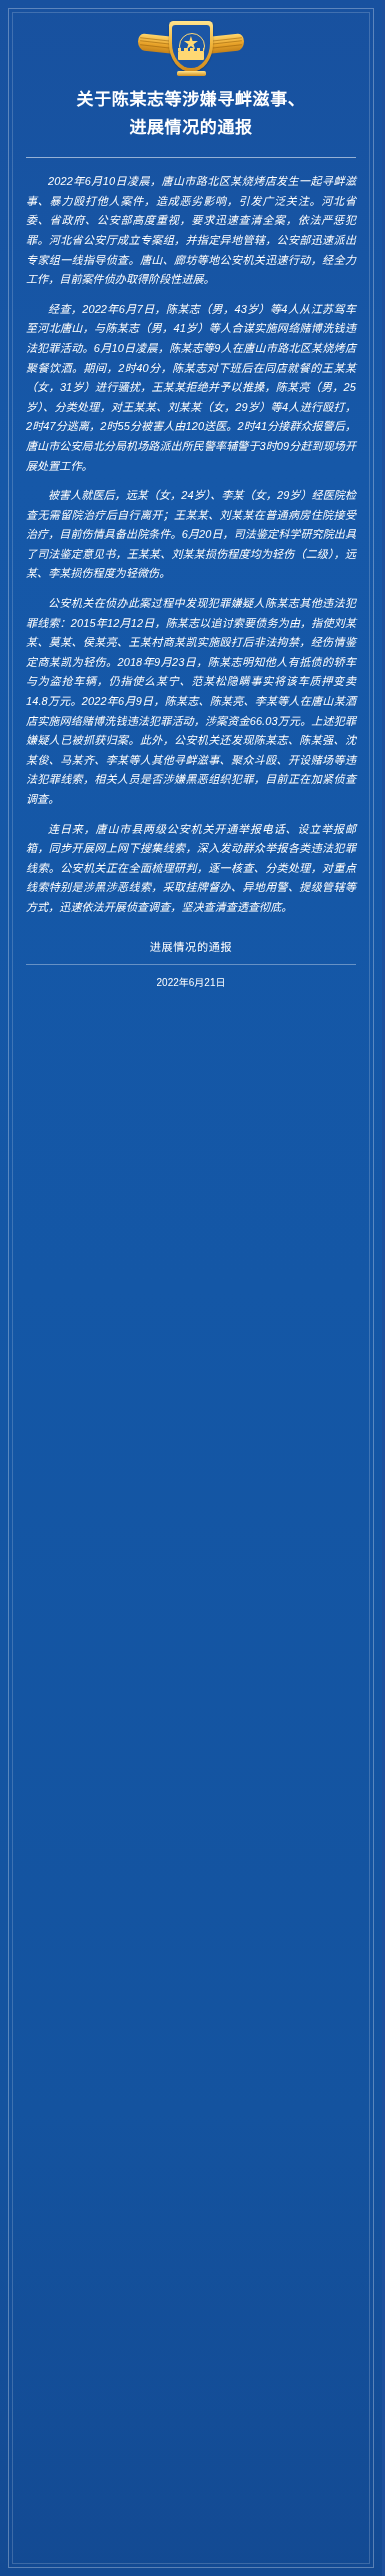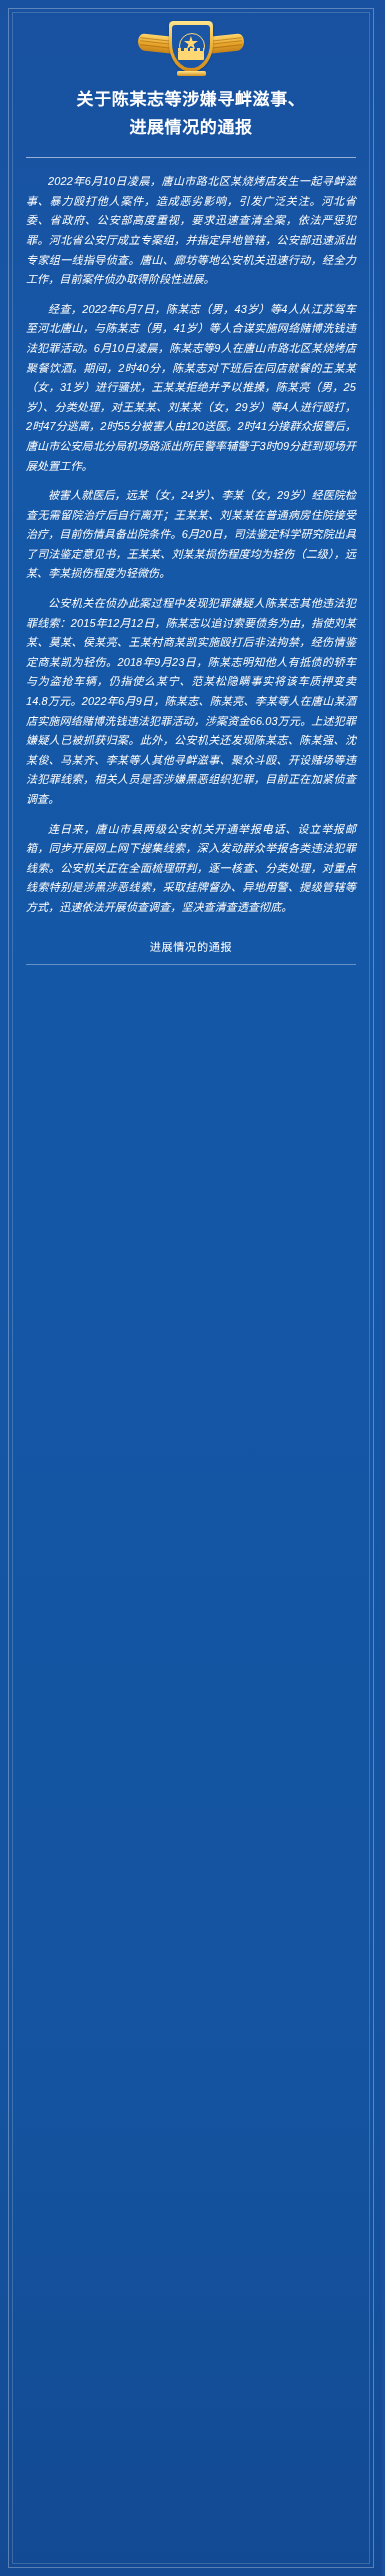--- a/index.html
+++ b/index.html
@@ -221,15 +221,16 @@
     <p class="para">2022年6月10日凌晨，唐山市路北区某烧烤店发生一起寻衅滋事、暴力殴打他人案件，造成恶劣影响，引发广泛关注。河北省委、省政府、公安部高度重视，要求迅速查清全案，依法严惩犯罪。河北省公安厅成立专案组，并指定异地管辖，公安部迅速派出专家组一线指导侦查。唐山、廊坊等地公安机关迅速行动，经全力工作，目前案件侦办取得阶段性进展。</p>
     <p class="para">经查，2022年6月7日，陈某志（男，43岁）等4人从江苏驾车至河北唐山，与陈某志（男，41岁）等人合谋实施网络赌博洗钱违法犯罪活动。6月10日凌晨，陈某志等9人在唐山市路北区某烧烤店聚餐饮酒。期间，2时40分，陈某志对下班后在同店就餐的王某某（女，31岁）进行骚扰，王某某拒绝并予以推搡，陈某亮（男，25岁）、分类处理，对王某某、刘某某（女，29岁）等4人进行殴打，2时47分逃离，2时55分被害人由120送医。2时41分接群众报警后，唐山市公安局北分局机场路派出所民警率辅警于3时09分赶到现场开展处置工作。</p>
     <p class="para">被害人就医后，远某（女，24岁）、李某（女，29岁）经医院检查无需留院治疗后自行离开；王某某、刘某某在普通病房住院接受治疗，目前伤情具备出院条件。6月20日，司法鉴定科学研究院出具了司法鉴定意见书，王某某、刘某某损伤程度均为轻伤（二级），远某、李某损伤程度为轻微伤。</p>
     <p class="para">公安机关在侦办此案过程中发现犯罪嫌疑人陈某志其他违法犯罪线索：2015年12月12日，陈某志以追讨索要债务为由，指使刘某某、莫某、侯某亮、王某村商某凯实施殴打后非法拘禁，经伤情鉴定商某凯为轻伤。2018年9月23日，陈某志明知他人有抵债的轿车与为盗抢车辆，仍指使么某宁、范某松隐瞒事实将该车质押变卖14.8万元。2022年6月9日，陈某志、陈某亮、李某等人在唐山某酒店实施网络赌博洗钱违法犯罪活动，涉案资金66.03万元。上述犯罪嫌疑人已被抓获归案。此外，公安机关还发现陈某志、陈某强、沈某俊、马某齐、李某等人其他寻衅滋事、聚众斗殴、开设赌场等违法犯罪线索，相关人员是否涉嫌黑恶组织犯罪，目前正在加紧侦查调查。</p>
     <p class="para">连日来，唐山市县两级公安机关开通举报电话、设立举报邮箱，同步开展网上网下搜集线索，深入发动群众举报各类违法犯罪线索。公安机关正在全面梳理研判，逐一核查、分类处理，对重点线索特别是涉黑涉恶线索，采取挂牌督办、异地用警、提级管辖等方式，迅速依法开展侦查调查，坚决查清查透查彻底。</p>
   </div>
 
   <div class="sign-block">
     <div class="sign-line">进展情况的通报</div>
     <div class="sign-sep"></div>
+    <div class="sign-date">2022年6月21日</div>
   </div>
 </div>
 
 
 </body></html>

